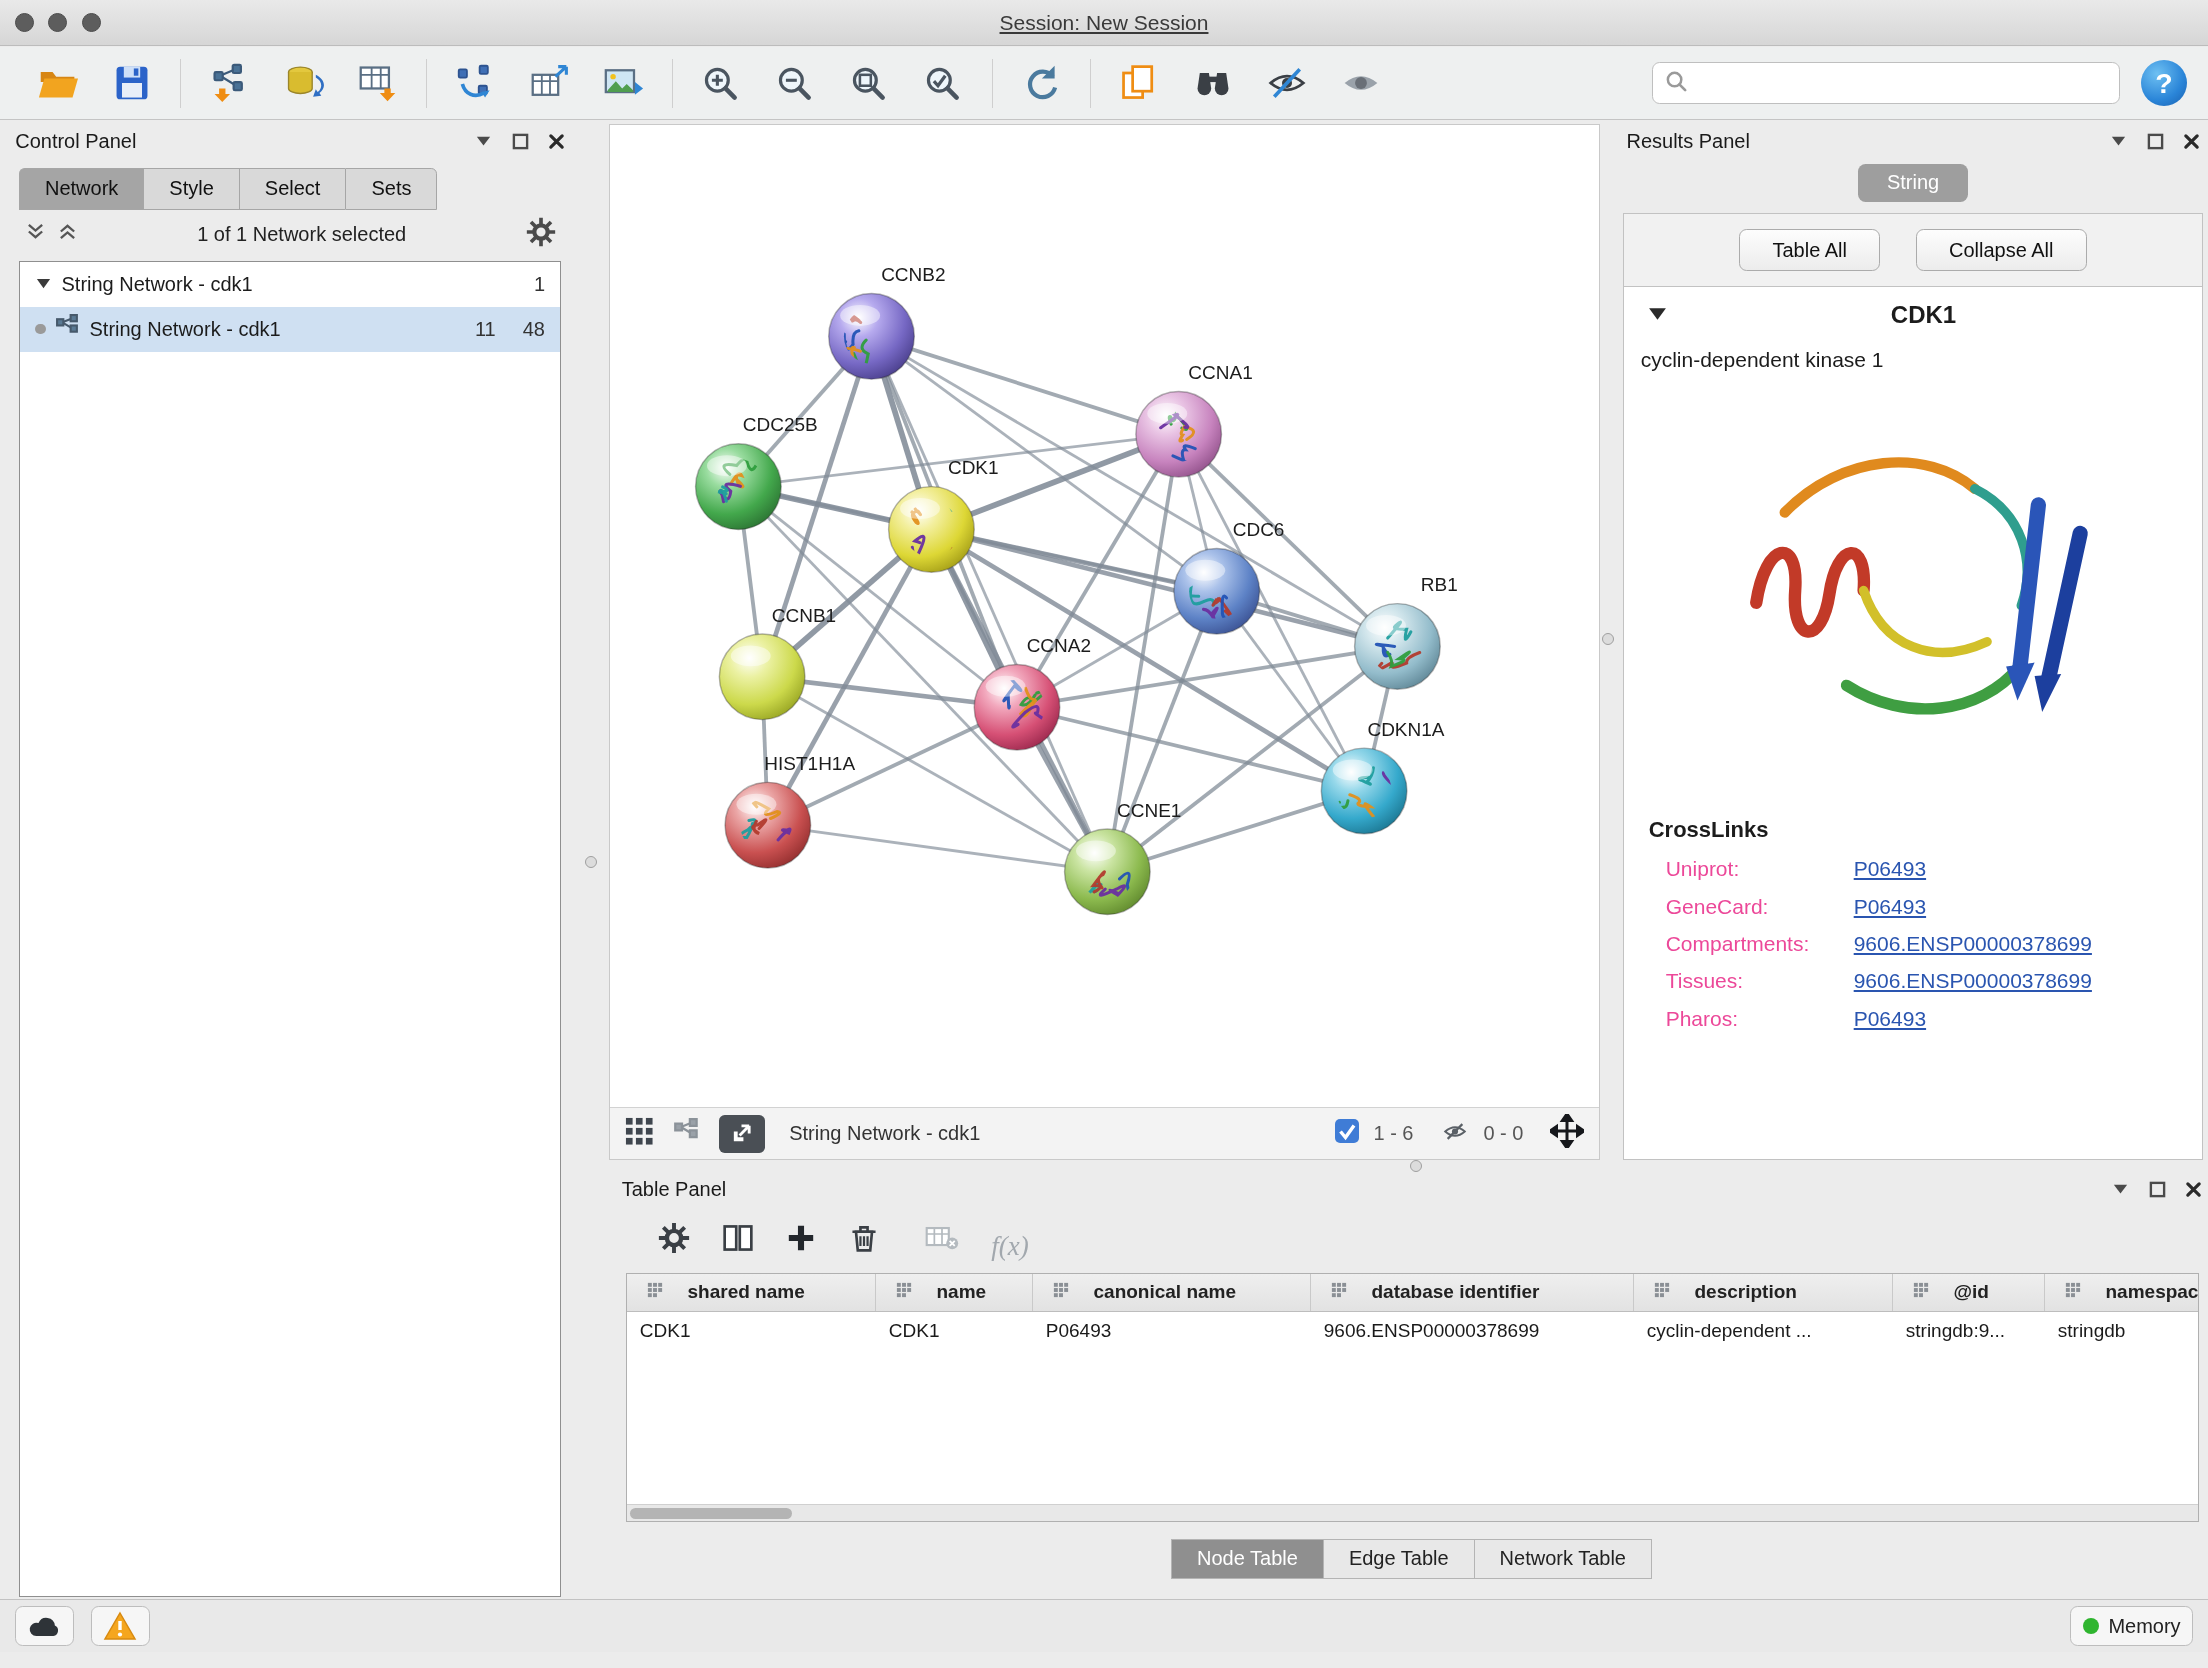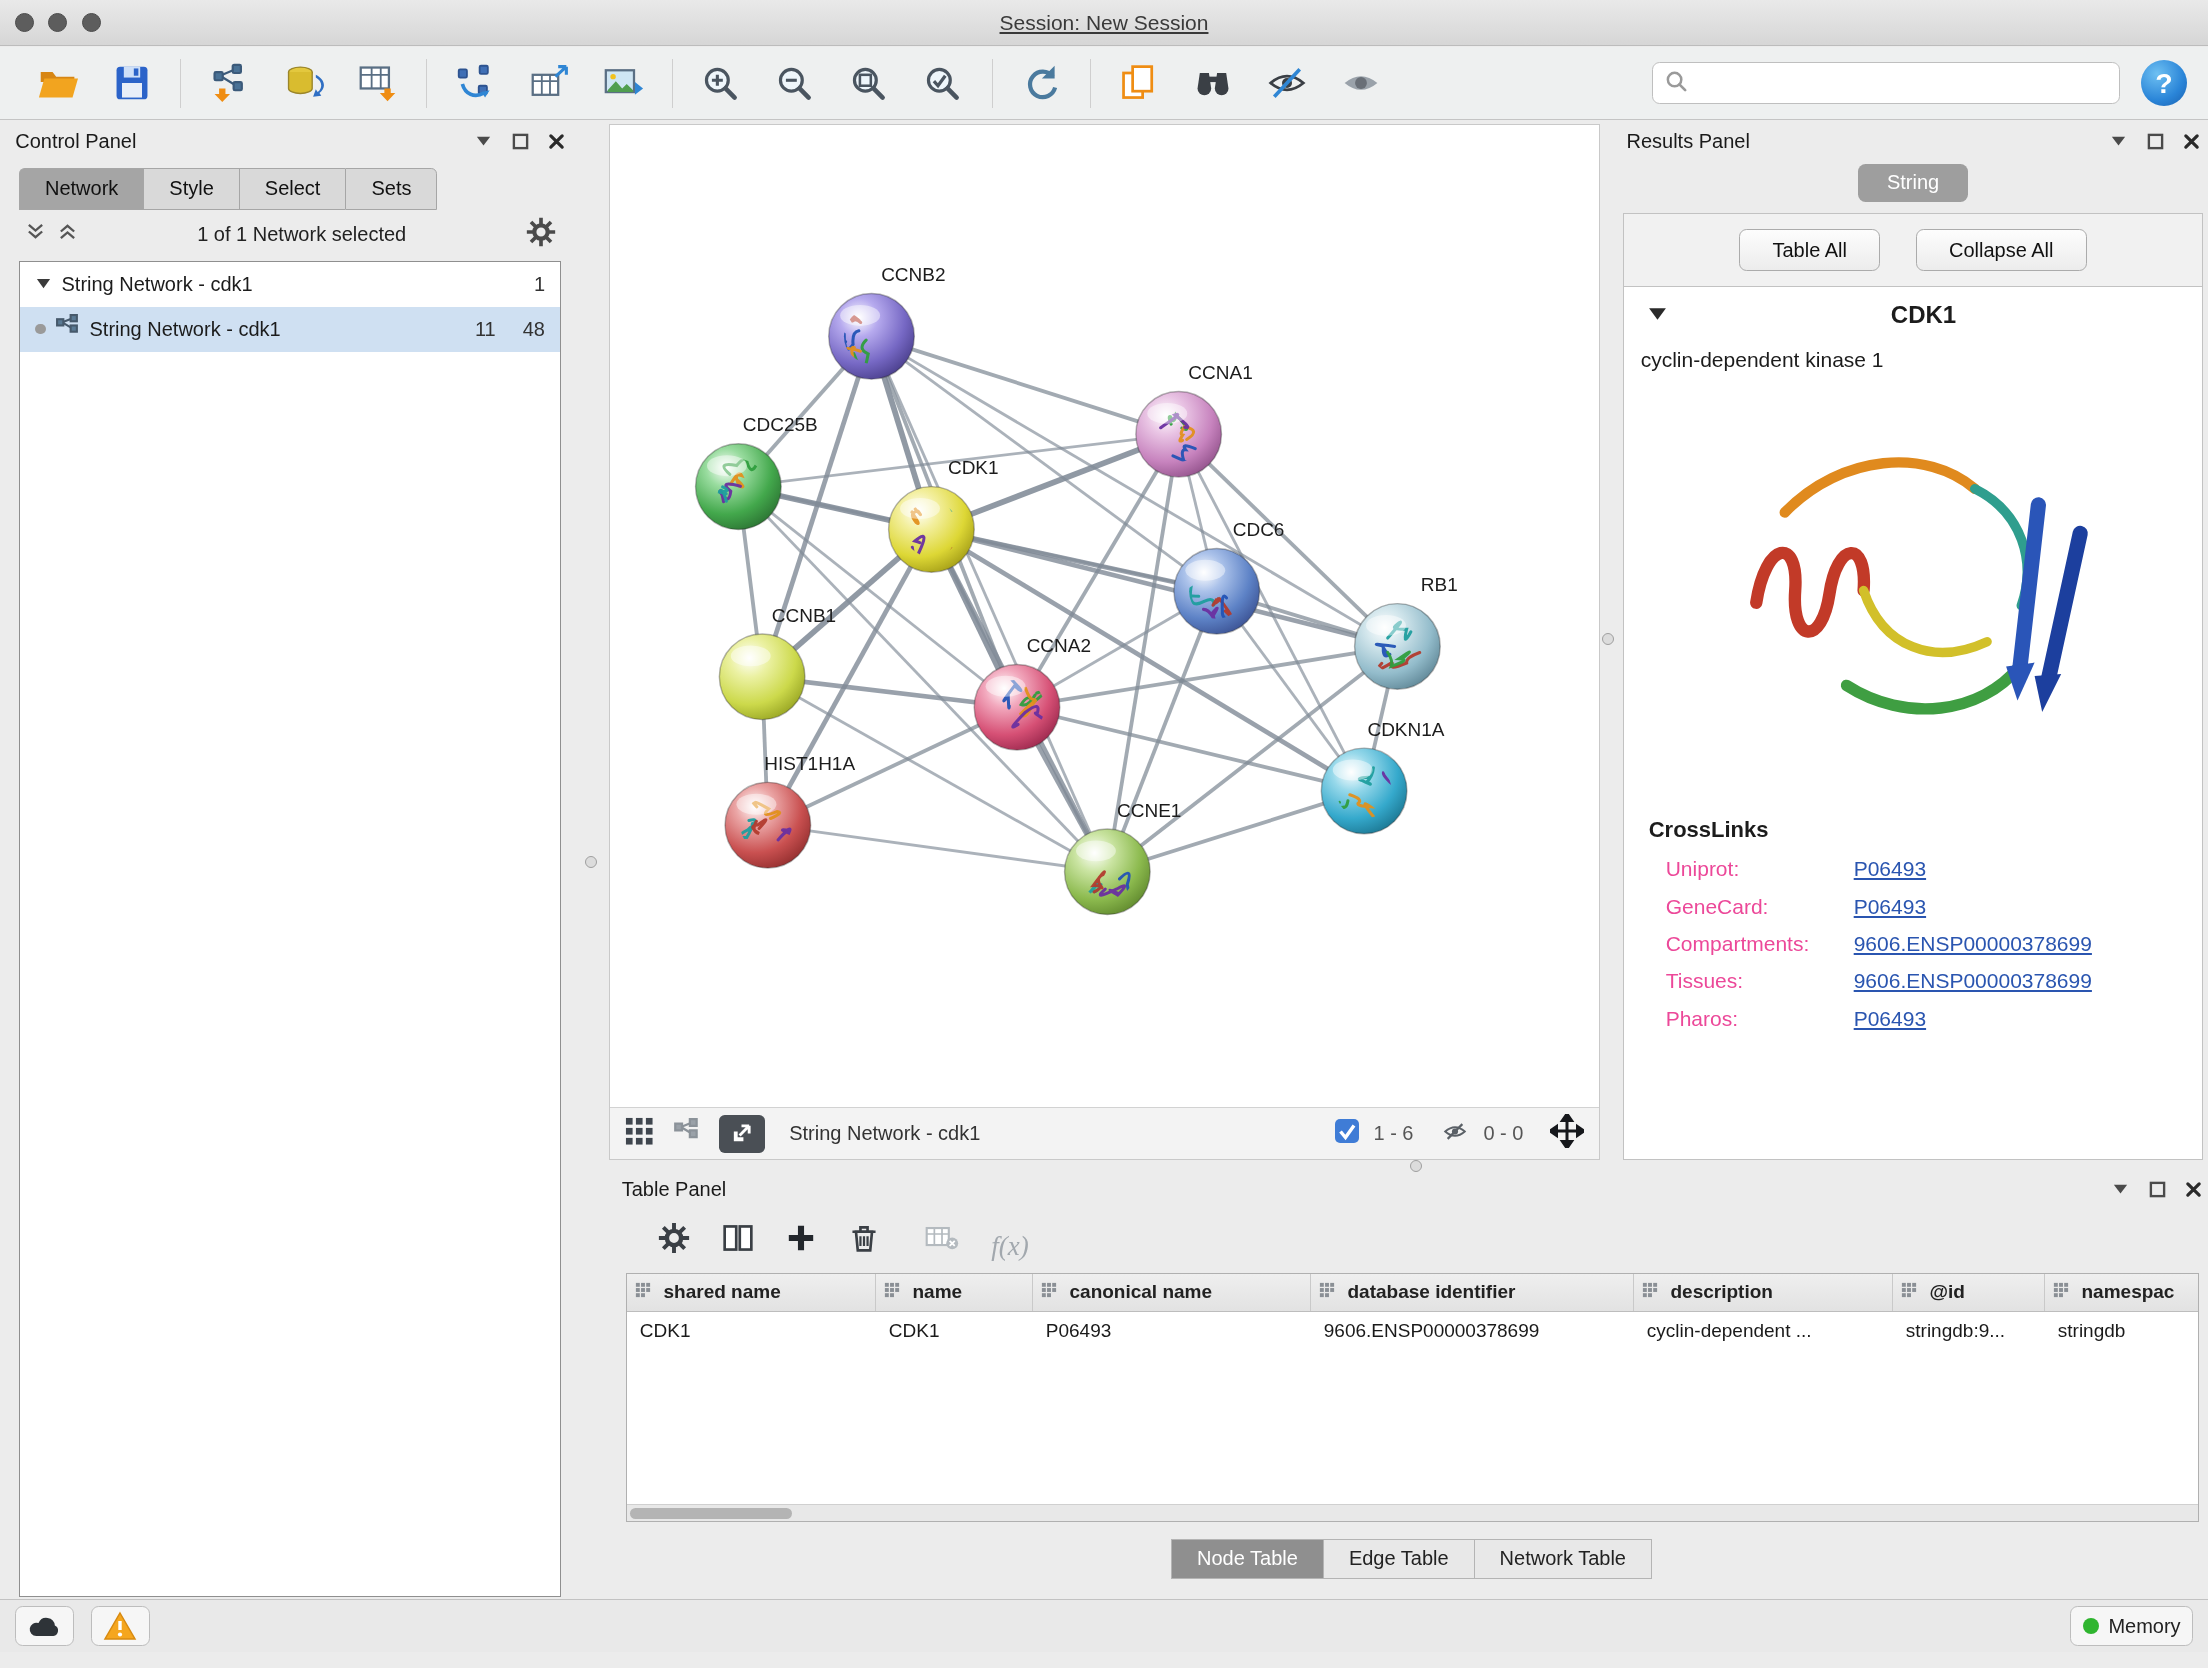--- a/index.html
+++ b/index.html
@@ -71,21 +71,21 @@
   .rp-cross-head { font-size:22px; font-weight:bold; padding:15px 0 7.6px 25px; }
   .cl-row { display:flex; align-items:center; padding:6.7px 0 6.7px 42px; font-size:21px; }
   .cl-label { width:188px; color:#ec4899; }
   .cl-link { color:#2a55b0; text-decoration:underline; }
   
   .table-panel { position:absolute; left:616px; top:1172px; width:1592px; height:436px; display:flex; flex-direction:column; }
   .tp-toolbar { display:flex; align-items:center; gap:32px; padding:13.3px 0 9.5px 42px; height:63px; }
   .tp-fx { font-family:"Liberation Serif","DejaVu Serif",serif; font-style:italic; font-size:27px; color:#a2a8ae;margin-top:15px; }
   .tp-tablebox { margin:3.8px 9.5px 0 9.5px; border:1px solid #b0b0b0; background:#fff; height:249px; overflow:hidden; position:relative; }
   .t-head { display:flex; height:38px; background:linear-gradient(#efefef,#e2e2e2); border-bottom:1px solid #bdbdbd; }
-  .th { display:flex; align-items:center; gap:13px; padding:0 8px; border-right:1px solid #c9c9c9; font-size:19px; font-weight:bold; color:#222; overflow:hidden; white-space:nowrap; flex-shrink:0; }
+  .th { display:flex; align-items:center; gap:25px; padding:0 20px; border-right:1px solid #c9c9c9; font-size:19px; font-weight:bold; color:#222; overflow:hidden; white-space:nowrap; flex-shrink:0; }
   .t-row { display:flex; height:38px; }
   .td { display:flex; align-items:center; padding:0 13.3px; font-size:19px; color:#1a1a1a; overflow:hidden; white-space:nowrap; flex-shrink:0; }
   .t-scroll { position:absolute; bottom:0; left:0; right:0; height:17px; background:#e8e8e8; border-top:1px solid #d0d0d0; }
   .t-thumb { position:absolute; left:3.8px; top:2.9px; width:162px; height:11.4px; border-radius:5.7px; background:#b4b4b4; }
   .tp-tabs { display:flex; justify-content:center; margin-top:17px; }
   .tp-tab { padding:7.6px 25px; font-size:20px; background:#e8e8e8; border:1px solid #b4b4b4; margin-left:-1px; color:#222; }
   .tp-tab.selected { background:#8f8f8f; color:#fff; }
   
   .statusbar { position:absolute; bottom:16px; left:0; width:2208px; height:53px; background:#e9e9e9;
     border-top:1px solid #c2c2c2; display:flex; align-items:center; padding:0 15px; gap:17px; }

